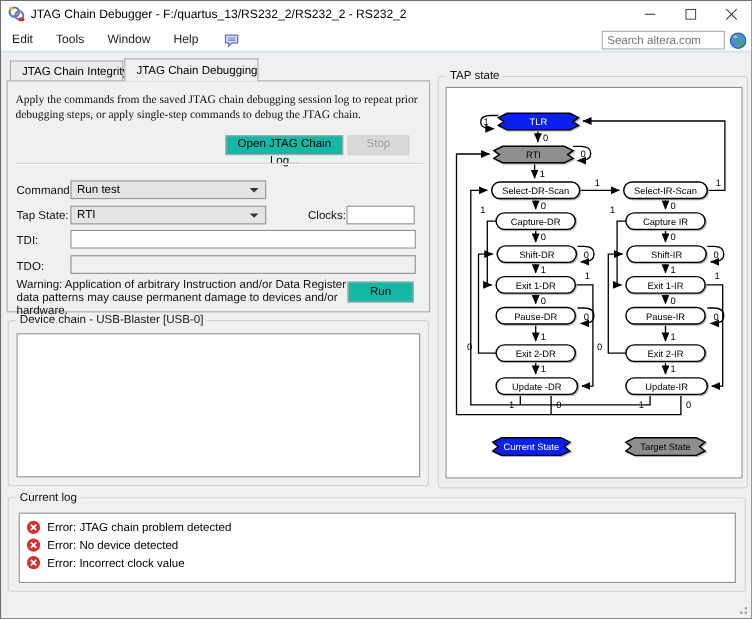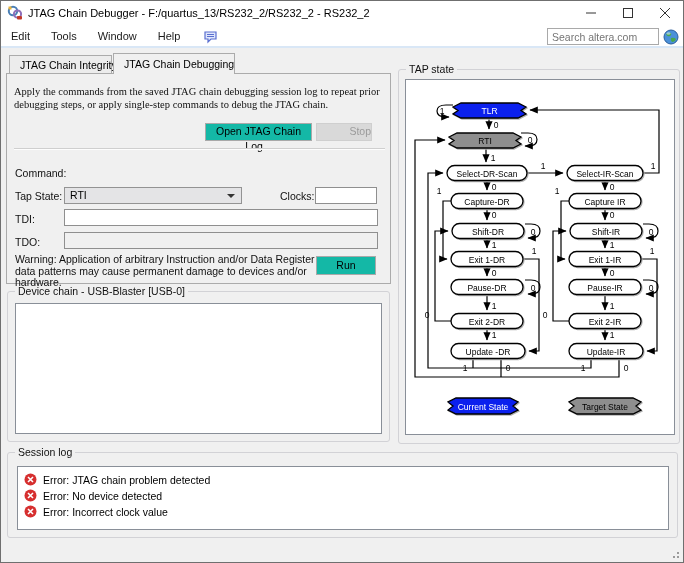--- a/index.html
+++ b/index.html
@@ -122,25 +122,29 @@
     <span>JTAG Chain Integrity</span>
   </div>
   <div class="tab active" style="left:112px; width:122px;">
     <span>JTAG Chain Debugging</span>
   </div>
 
   <div class="panel">
     <div class="instructions">Apply the commands from the saved JTAG chain debugging session log to repeat prior debugging steps, or apply single-step commands to debug the JTAG chain.</div>
 
     <div class="btn" style="left:198px; top:49px; width:107px; height:18px;">Open JTAG Chain Log...</div>
-    <div class="btn disabled" style="left:309px; top:49px; width:56px; height:18px;text-align:right;">Stop</div>
+    <div class="btn disabled" style="left:309px; top:49px; width:56px; height:18px;">Stop</div>
 
     <div class="hline"></div>
 
     <div class="flabel" style="left:8px; top:93px;">Command:</div>
+    <div class="combo" style="left:57px; top:90px;">
+      <span>Run test</span>
+      <span class="arr"></span>
+    </div>
 
     <div class="flabel" style="left:8px; top:116px;">Tap State:</div>
     <div class="combo" style="left:57px; top:113px;">
       <span>RTI</span>
       <span class="arr"></span>
     </div>
     <div class="flabel" style="left:273px; top:116px;">Clocks:</div>
     <input class="tinput" style="left: 308px; top: 113px; width: 62px;">
 
     <div class="flabel" style="left:8px; top:139px;">TDI:</div>
@@ -287,21 +291,21 @@
           <text x="59" y="291">1</text>
           <text x="102" y="291">0</text>
           <text x="177" y="291">1</text>
           <text x="220" y="291">0</text>
         </g>
       </svg>
     </div>
   </div>
 
   <div class="groupbox" style="left:6px; top:451px; width:671px; height:86px;">
-    <span class="glegend">Session log</span>
+    <span class="glegend">Current log</span>
     <div class="sunkenbox logbox" style="left:9px; top:13px; width:652px; height:64px;">
       <div class="logentry">
         <svg width="13" height="13" viewBox="0 0 13 13">
           <circle cx="6.5" cy="6.5" r="6" fill="#d62f2f"></circle>
           <path d="M4 4 L9 9 M9 4 L4 9" stroke="#fff" stroke-width="1.6"></path>
         </svg>
         <span>Error: JTAG chain problem detected</span>
       </div>
       <div class="logentry">
         <svg width="13" height="13" viewBox="0 0 13 13">

